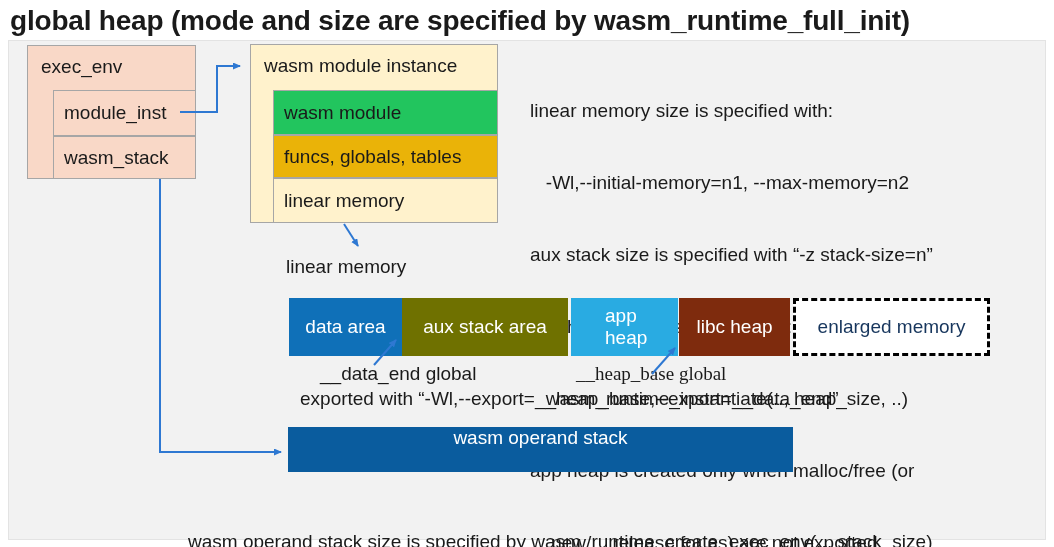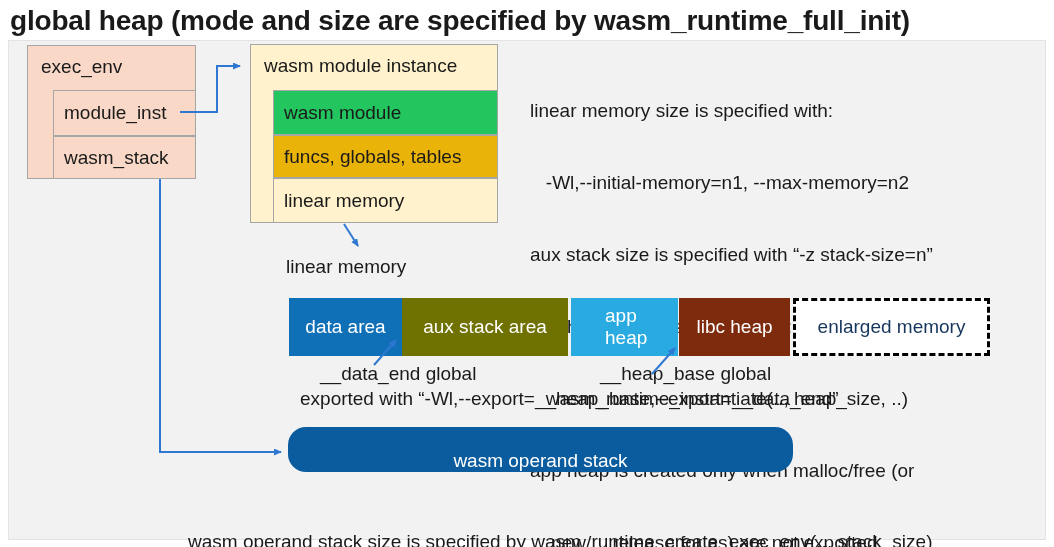--- a/index.html
+++ b/index.html
@@ -8,21 +8,21 @@
   .title{position:absolute;left:10px;top:5px;font-size:28px;font-weight:600;letter-spacing:-0.2px;}
   .panel{position:absolute;left:8px;top:40px;width:1038px;height:500px;background:#F2F2F2;border:1px solid #E3E3E3;box-sizing:border-box;}
   .box{position:absolute;border:1px solid #A6A6A6;box-sizing:border-box;font-size:19px;}
   .box .hdr{display:block;padding:10px 0 0 13px;}
   .rowbox{position:absolute;border:1px solid #A6A6A6;box-sizing:border-box;font-size:19px;display:flex;align-items:center;padding-left:10px;}
   .note-block{position:absolute;left:530px;top:51px;font-size:19px;line-height:24px;white-space:pre;}
   .lm-label{position:absolute;left:286px;top:256px;font-size:19px;}
   .seg{position:absolute;top:298px;height:58px;display:flex;align-items:center;justify-content:center;color:#ffffff;font-size:19px;box-sizing:border-box;}
   .seg.dashed{border:3px dashed #000000;background:#ffffff;}
   .small-label{position:absolute;font-size:19px;}
-  .opstack{position:absolute;left:288px;top:427px;width:505px;height:45px;display:flex;align-items:flex-end;justify-content:center;color:#ffffff;font-size:19px;border-radius:18px;}
+  .opstack{position:absolute;left:288px;top:427px;width:505px;height:45px;display:flex;align-items:flex-start;justify-content:center;color:#ffffff;font-size:19px;}
   .footer{position:absolute;left:188px;top:479px;font-size:19px;line-height:25px;white-space:pre;}
   svg.overlay{position:absolute;left:0;top:0;width:1054px;height:547px;pointer-events:none;}
 </style>
 </head>
 <body>
 
 <div id="canvas">
 
   <div class="title">global heap (mode and size are specified by wasm_runtime_full_init)</div>
 
@@ -73,21 +73,21 @@
     <span>app heap</span>
   </div>
   <div class="seg" style="left: 679px; width: 111px; background: rgb(126, 43, 13);">
     <span>libc heap</span>
   </div>
   <div class="seg dashed" style="left: 793px; width: 197px; color: rgb(23, 54, 93);">
     <span>enlarged memory</span>
   </div>
 
   <div class="small-label" style="left:320px;top:363px;">__data_end global</div>
-  <div class="small-label" style="left:600px;top:363px;">__heap_base global</div>
+  <div class="small-label" style="left:576px;top:363px;font-family:Liberation Serif, serif;">__heap_base global</div>
   <div class="small-label" style="left:300px;top:388px;">exported with “-Wl,--export=__heap_base,--export=__data_end”</div>
 
   <div class="opstack" style="background: rgb(10, 92, 158);">
     <span>wasm operand stack</span>
   </div>
 
   <div class="footer">
     <div>wasm operand stack size is specified by wasm_runtime_create_exec_env(.., stack_size)</div>
     
   </div>

